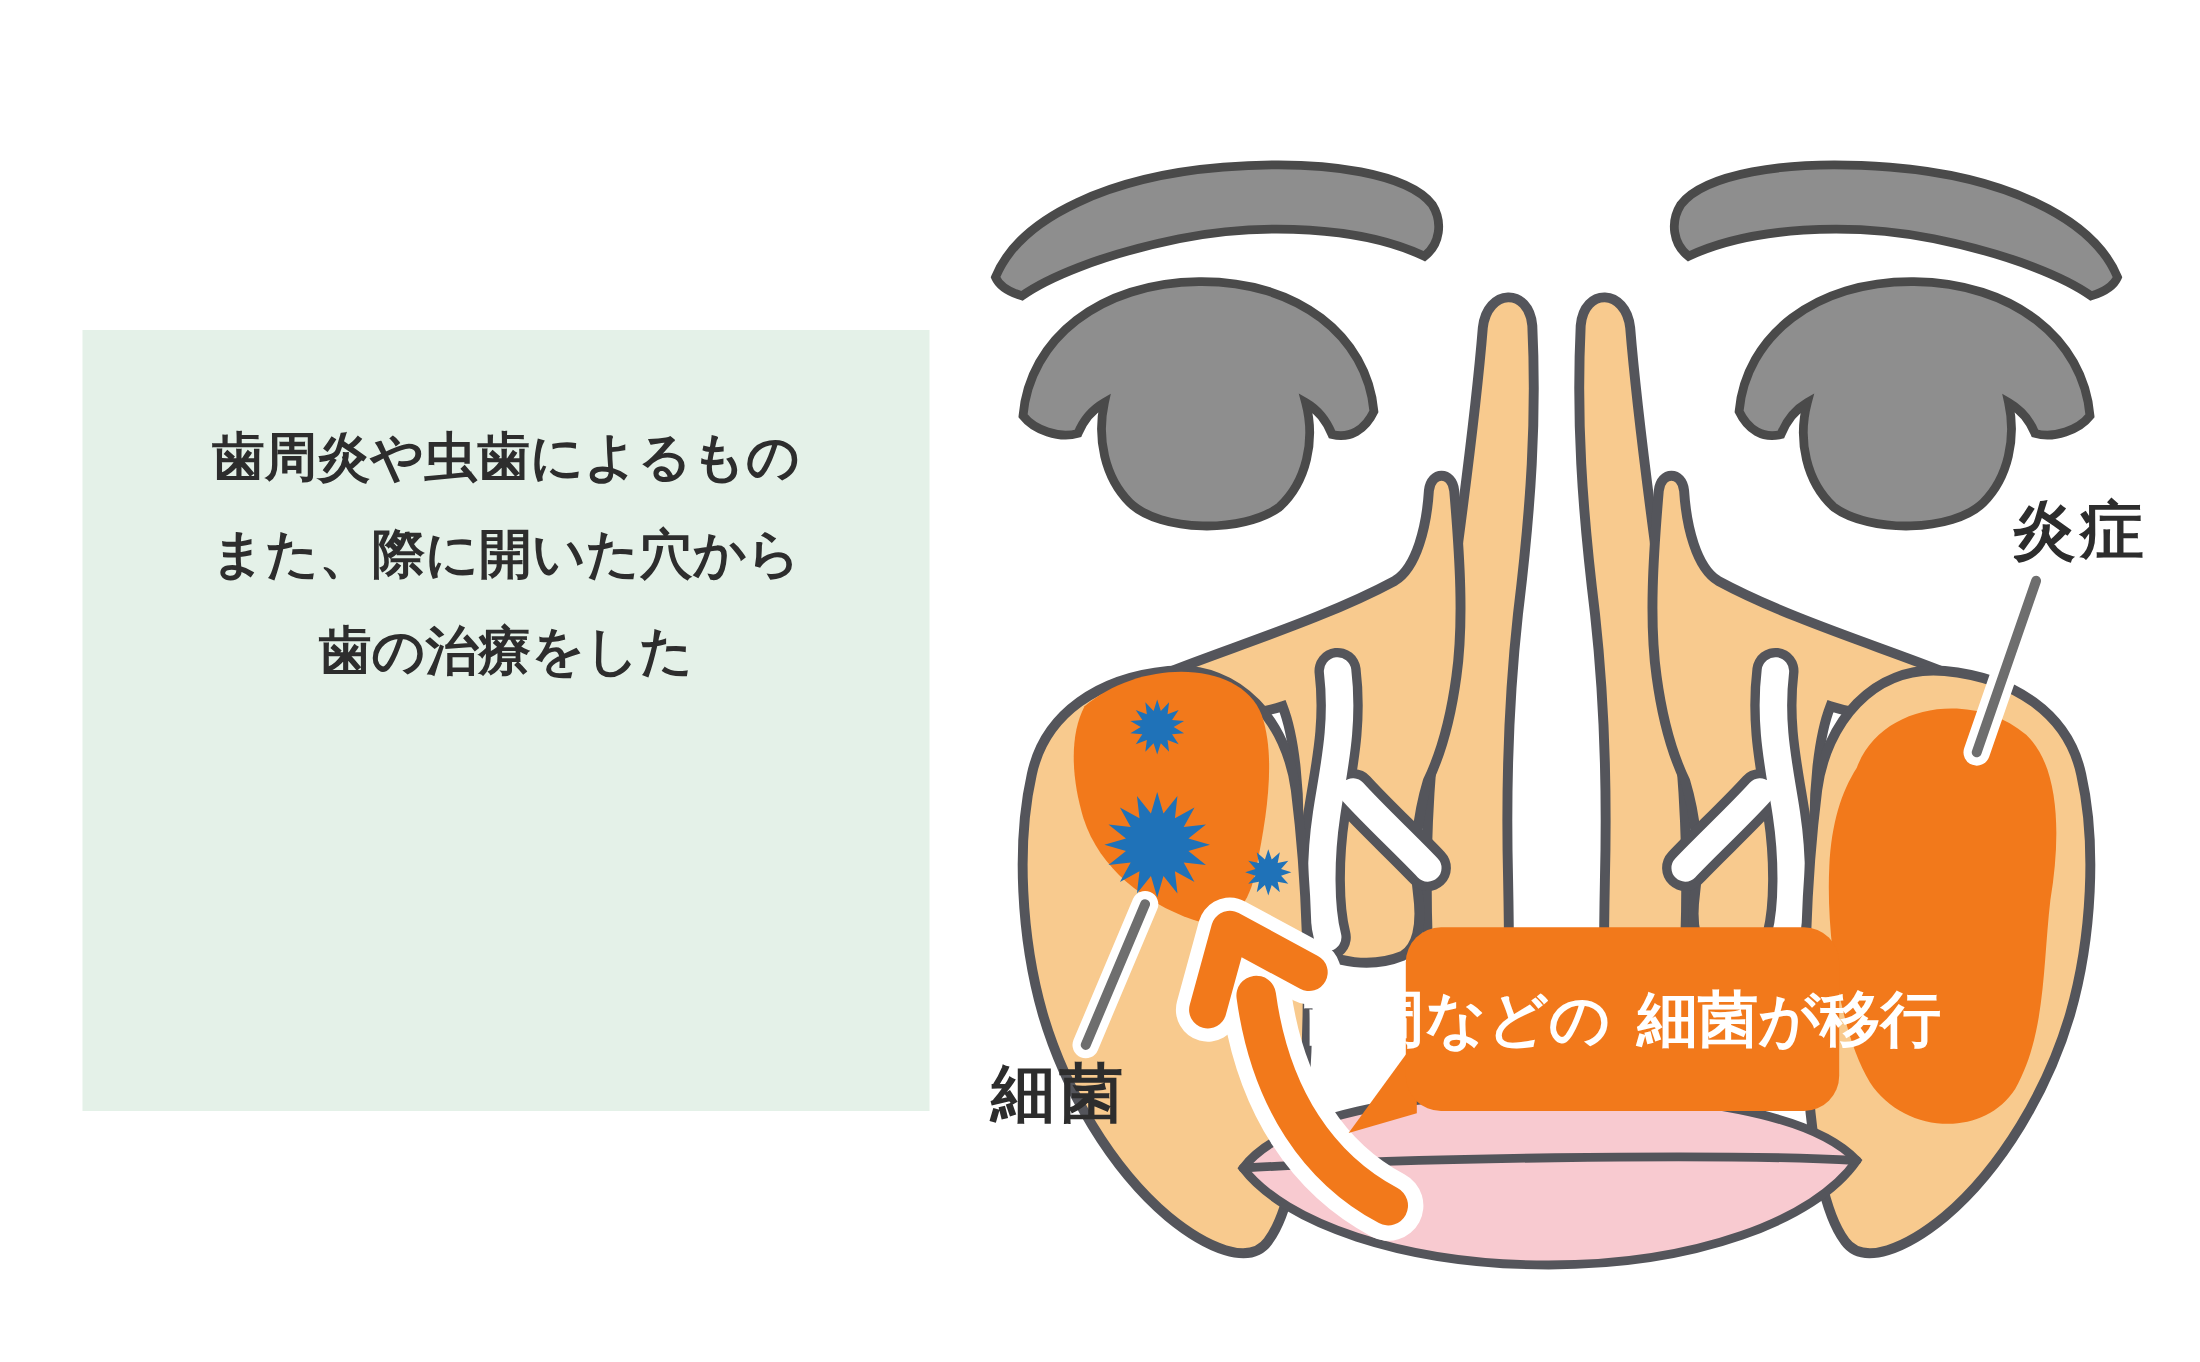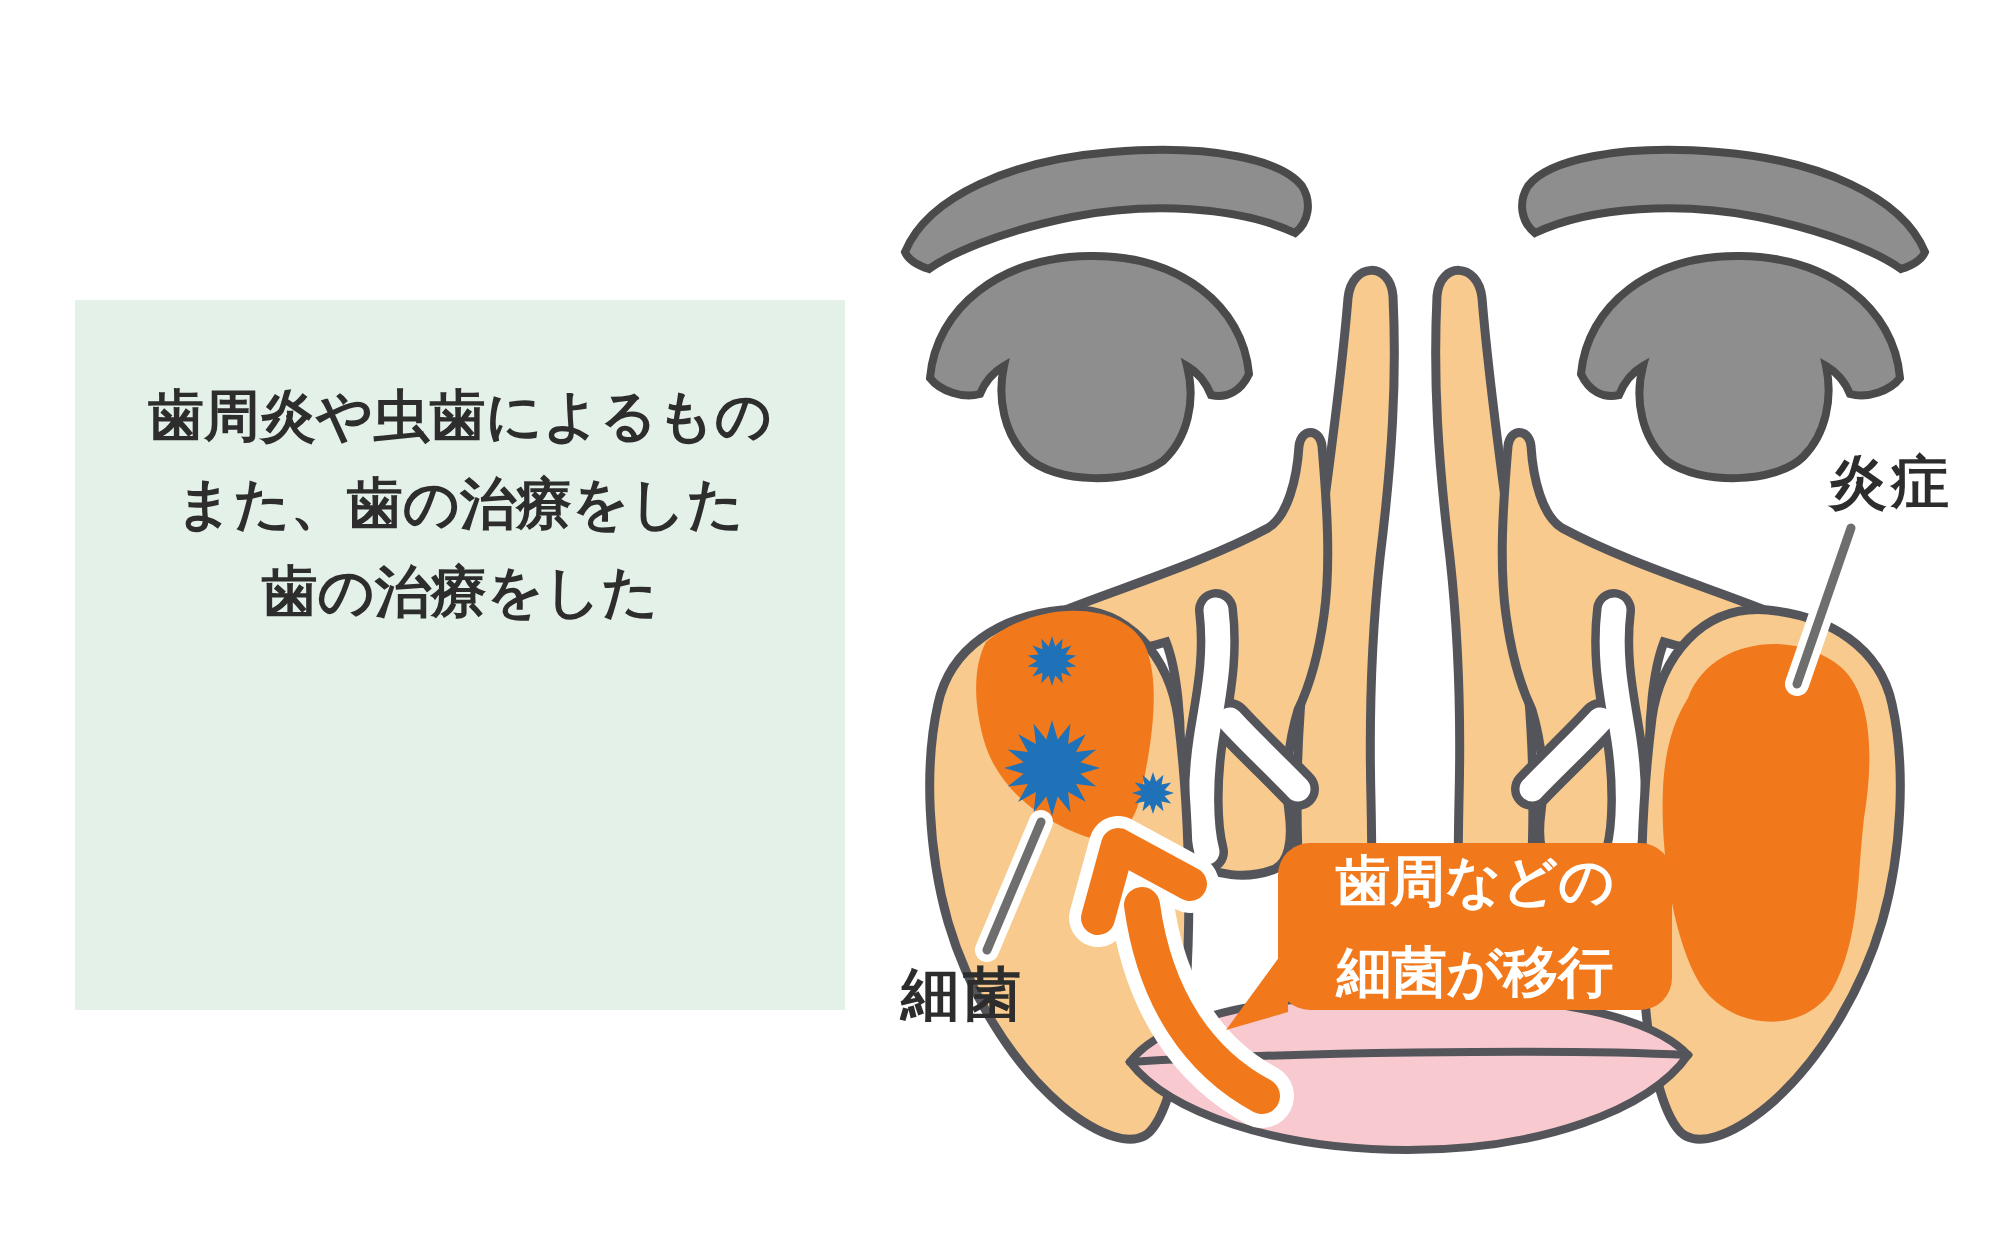--- a/index.html
+++ b/index.html
@@ -8,36 +8,36 @@
     font-family:"DejaVu Sans",sans-serif;
   }
   #face-svg{position:absolute;left:0;top:0;width:2000px;height:1238px;}
   .info-panel{
     position:absolute;left:75px;top:300px;width:770px;height:710px;
     background:var(--c-panel_green);
     display:flex;flex-direction:column;align-items:center;
     box-sizing:border-box;padding-top:72px;
   }
   .info-black{
-    color:var(--c-text_dark);font-size:56px;font-weight:700;
+    color:var(--c-text_dark);font-size:48px;font-weight:700;
     line-height:88px;text-align:center;white-space:nowrap;
   }
   .info-green{
     margin-top:22px;color:var(--c-text_green);font-size:78px;font-weight:800;
     line-height:118px;text-align:center;white-space:nowrap;
   }
   .diagram-label{
     position:absolute;color:var(--c-text_dark);font-size:58px;font-weight:700;
     white-space:nowrap;letter-spacing:4px;
   }
   #label-inflammation{left:1829px;top:444px;}
   #label-bacteria{left:901px;top:956px;}
   .callout-text{
     position:absolute;left:1278px;top:843px;width:394px;height:167px;
-    display:flex;flex-direction:column;align-items:center;justify-content:center;
+    display:flex;flex-direction:row;align-items:center;justify-content:center;
     color:var(--c-white);font-size:55px;font-weight:700;line-height:67px;
     text-align:center;white-space:nowrap;gap:24px;
   }
 </style>
 </head>
 <body>
 
 <div id="stage">
 
   <svg id="face-svg" viewBox="0 0 2000 1238">
@@ -102,21 +102,21 @@
 
     <g>
       <polygon points="1288,945 1288,1012 1226,1030" fill="var(--c-inflamed)"></polygon>
       <rect x="1278" y="843" width="394" height="167" rx="32" fill="var(--c-inflamed)"></rect>
     </g>
   </svg>
 
   <div class="info-panel">
     <div class="info-black">
       <div>歯周炎や虫歯によるもの</div>
-      <div>また、歯の治療をした</div>
+      <div>また、際に開いた穴から</div>
       <div>歯の治療をした</div>
     </div>
   </div>
 
   <div id="label-inflammation" class="diagram-label">炎症</div>
   <div id="label-bacteria" class="diagram-label">細菌</div>
 
   <div class="callout-text">
     <div>歯周などの</div>
     <div>細菌が移行</div>

